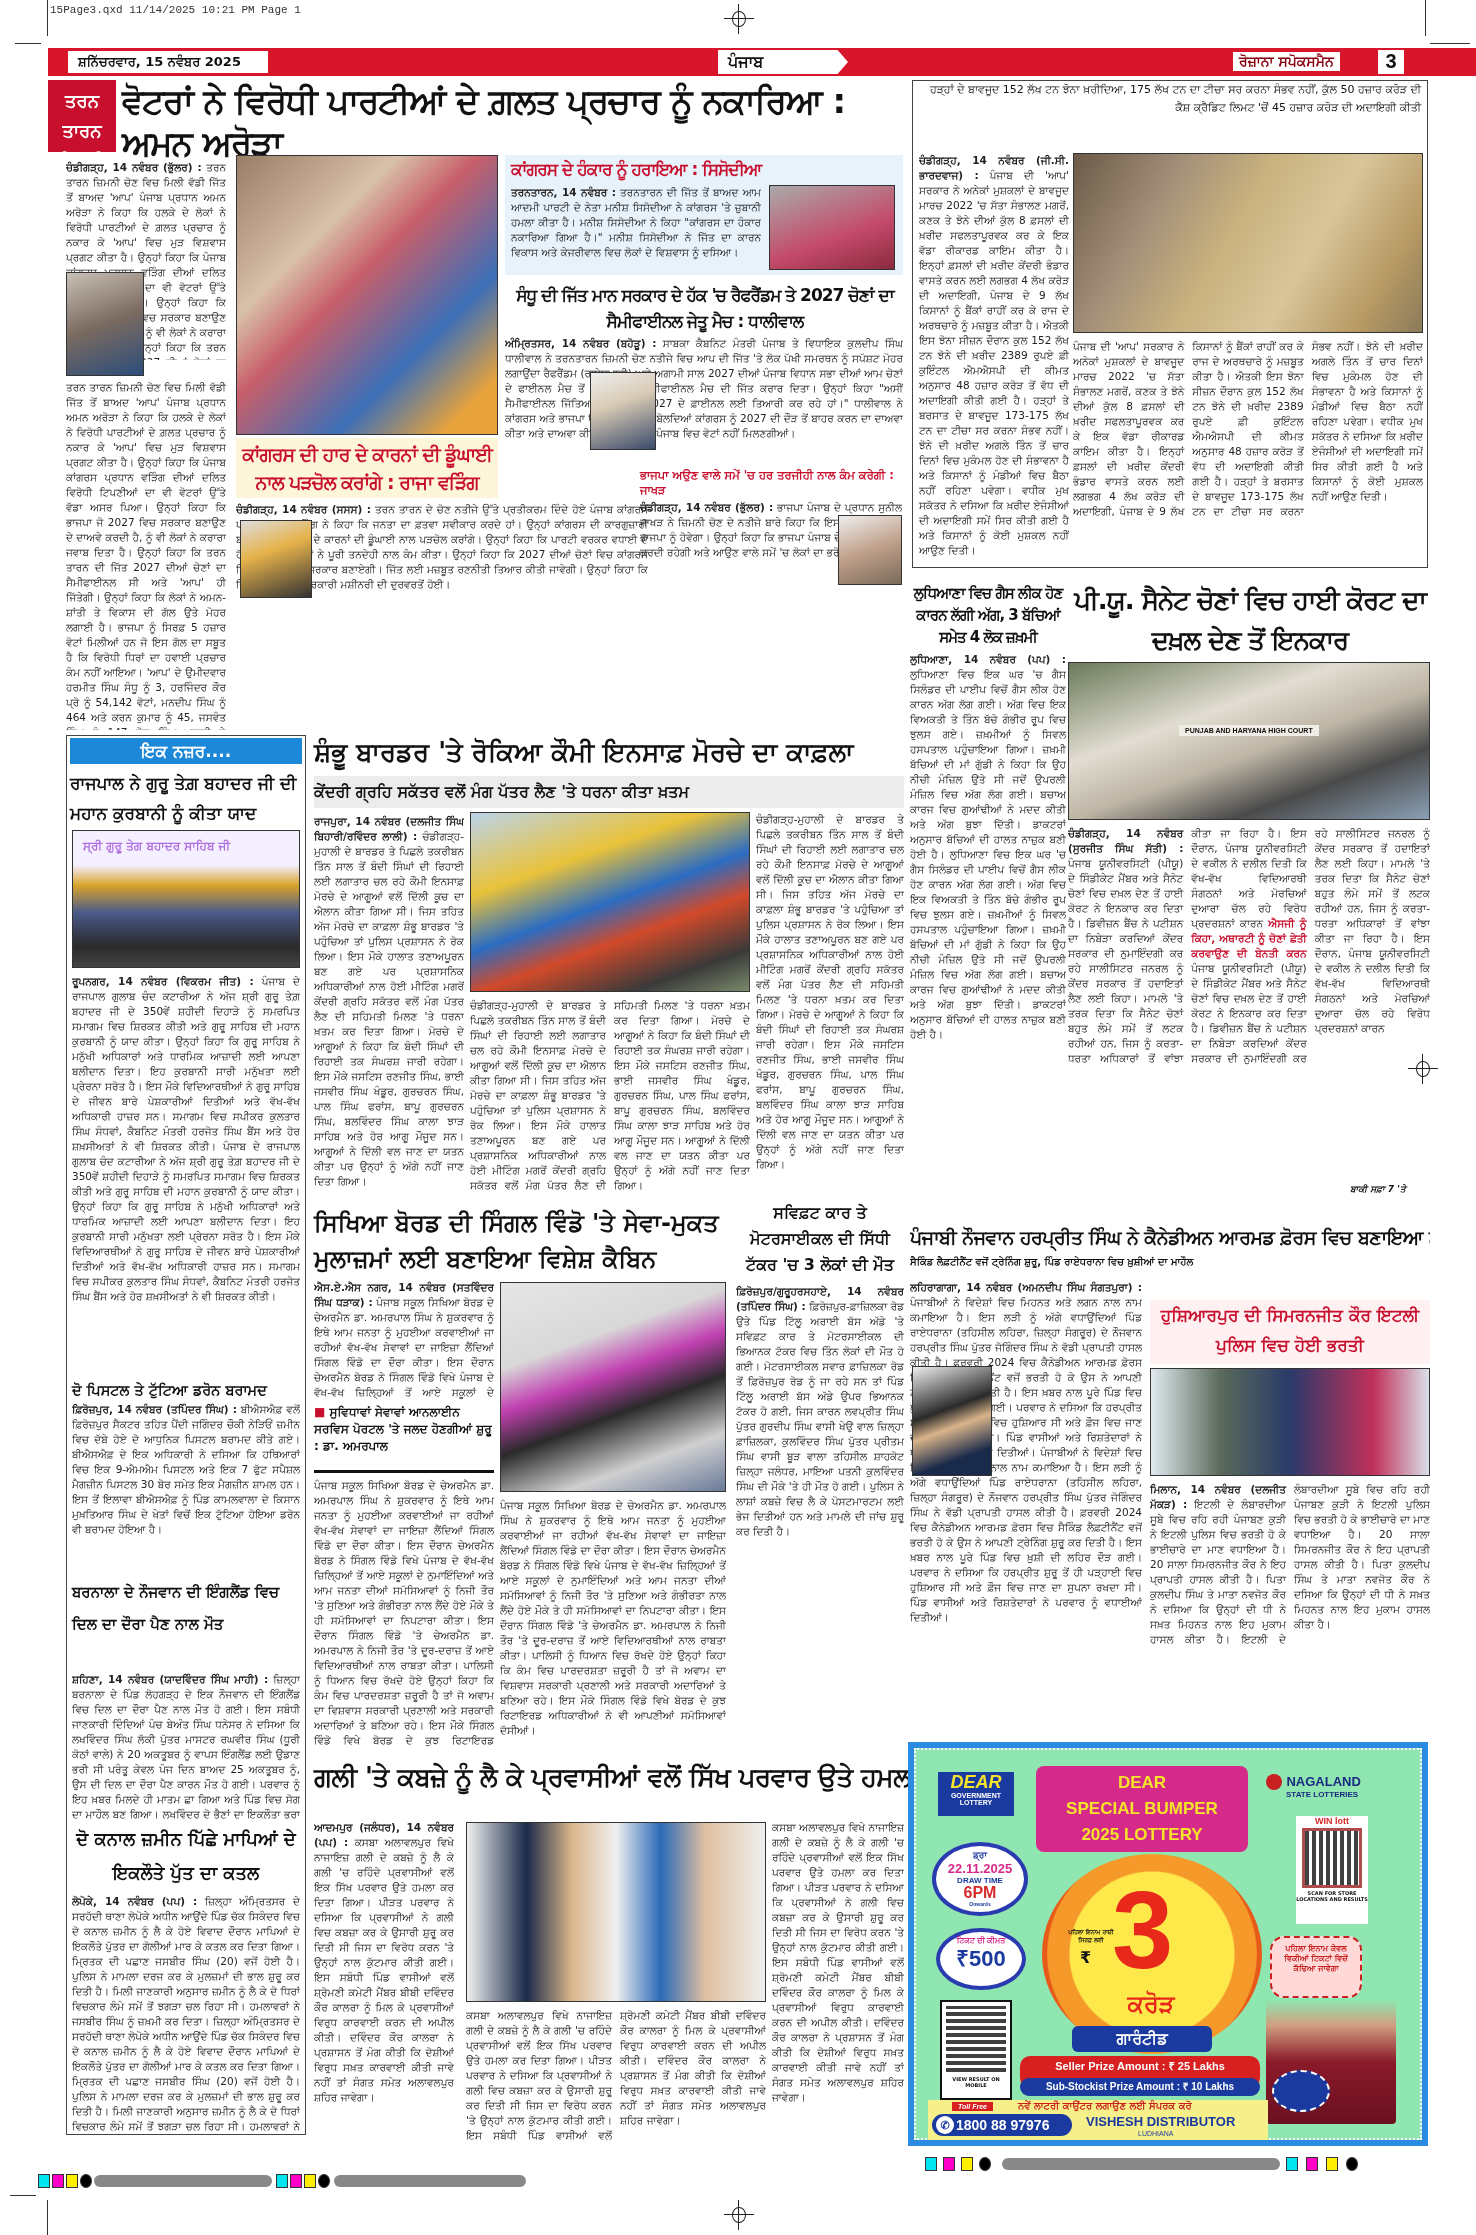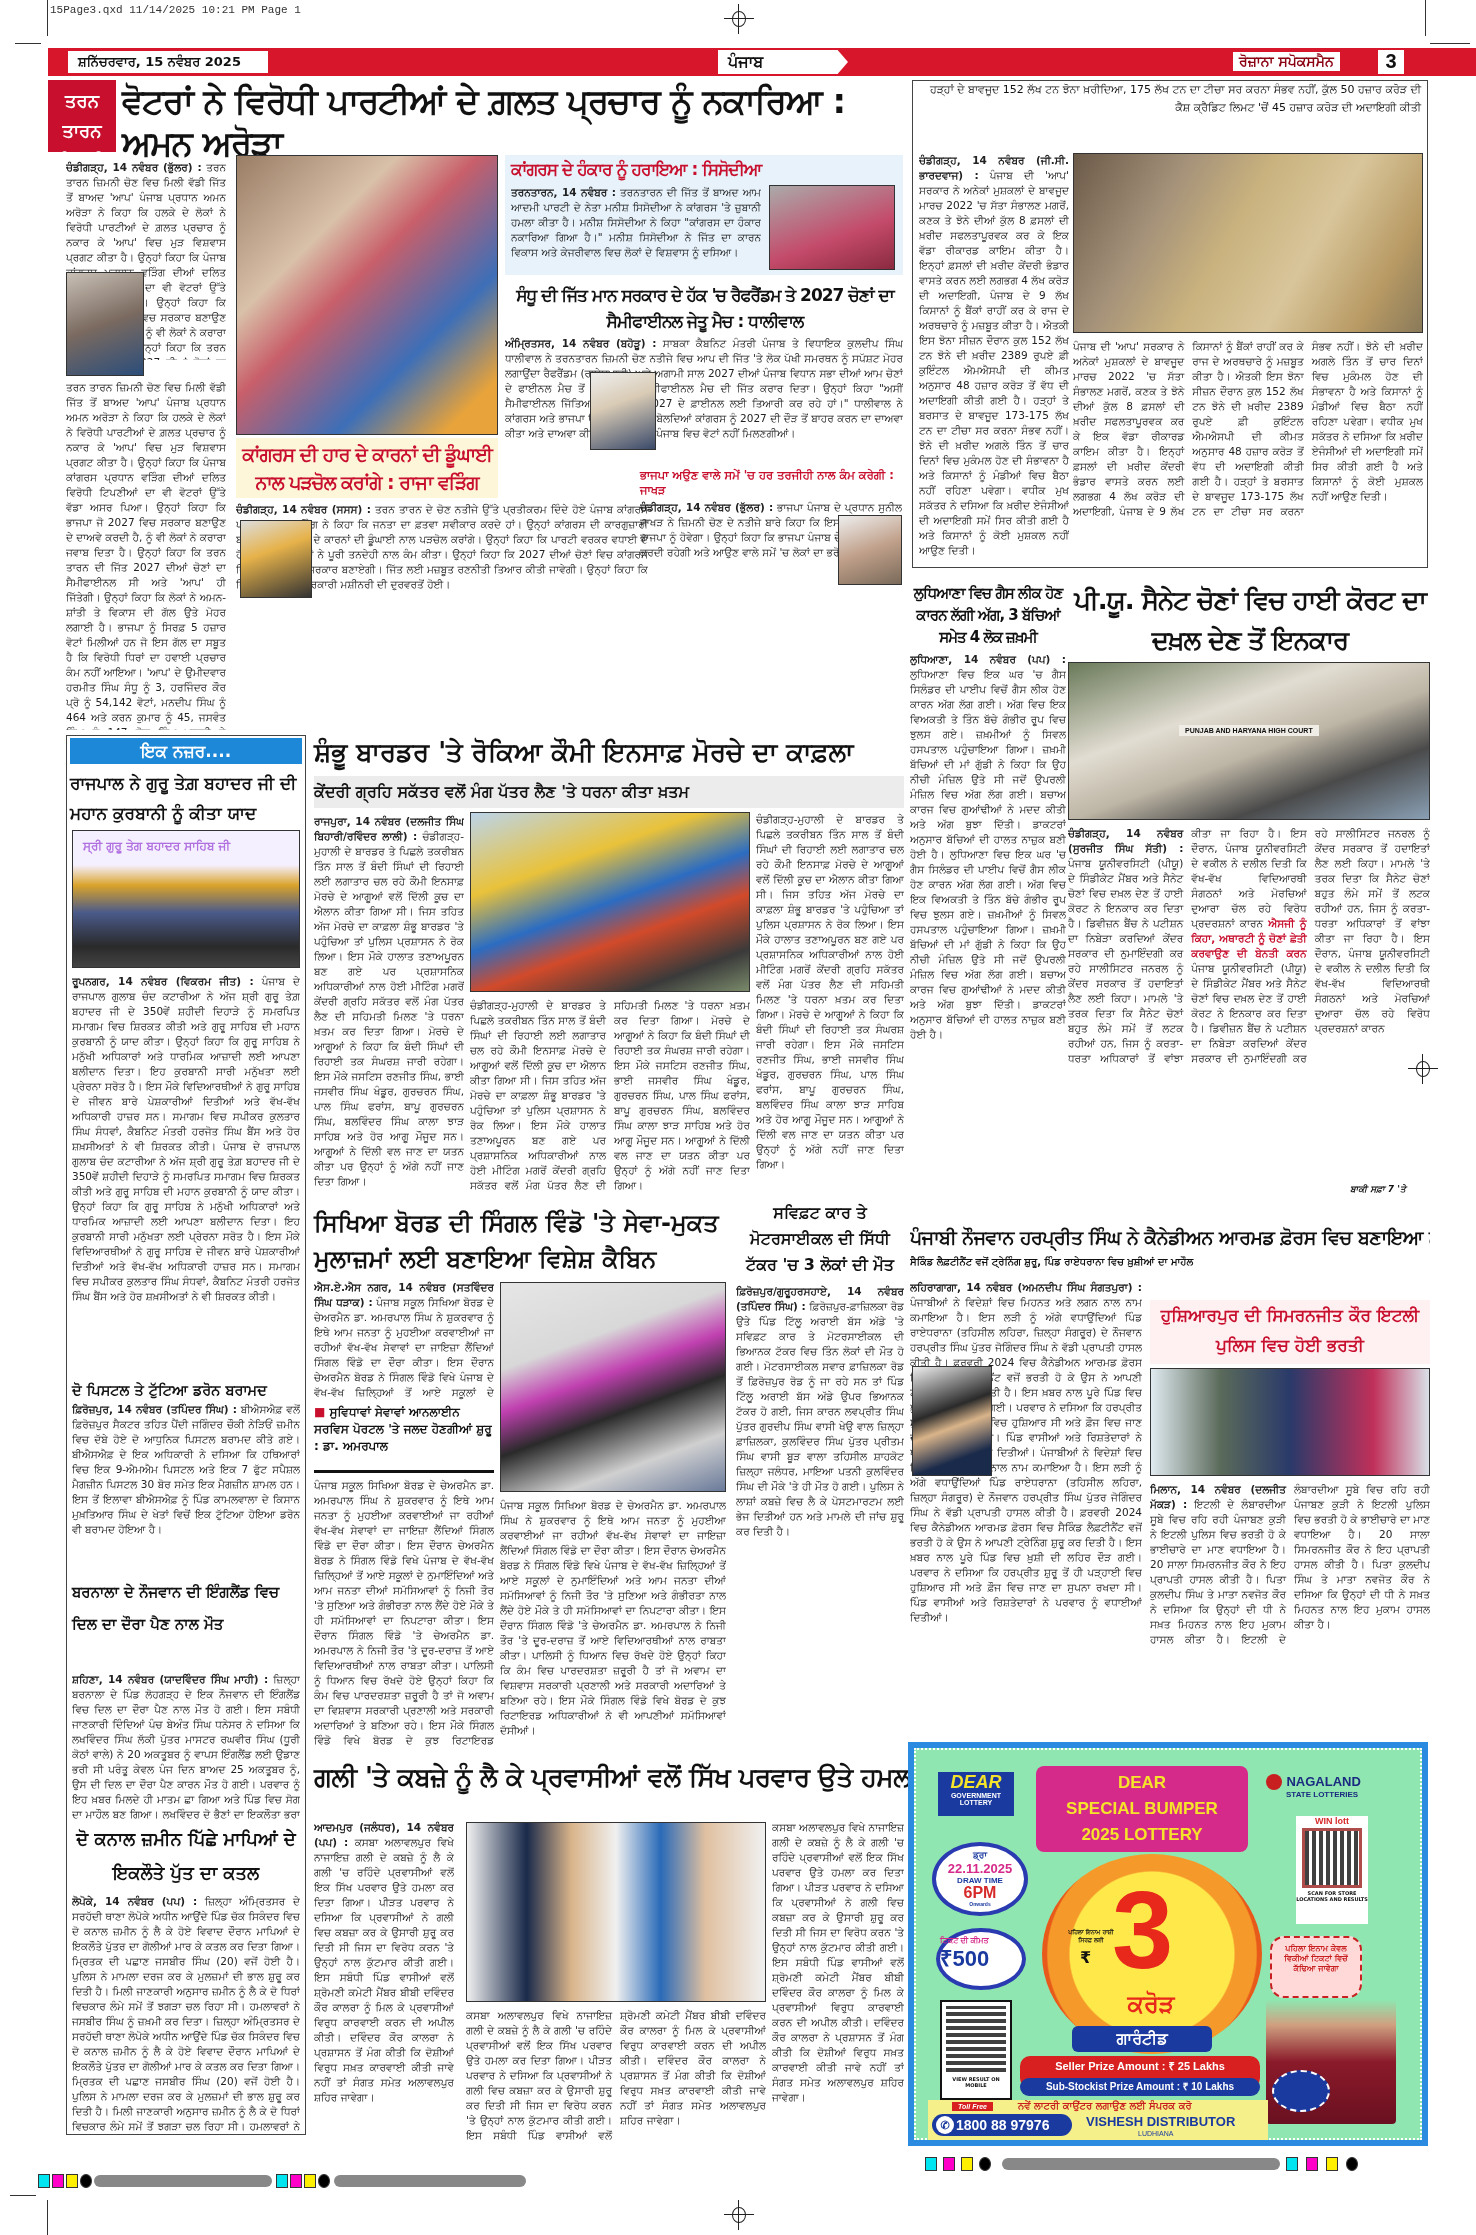--- a/index.html
+++ b/index.html
@@ -185,21 +185,21 @@
       <div style="margin:2px auto;width:60px;height:60px;background:repeating-linear-gradient(90deg,#111 0 4px,#fff 4px 7px),#111;opacity:.8;border:3px solid #9a2020"></div>
       <div style="font-size:5px;font-weight:bold">SCAN FOR STORE LOCATIONS AND RESULTS</div>
     </div>
     <div style="position:absolute;left:16px;top:92px;width:96px;height:74px;background:#fff;border:4px solid #2a3ab0;border-radius:50%;text-align:center;font-family:'Liberation Sans',sans-serif;font-weight:bold;padding-top:4px">
       <div style="font-size:9px;color:#1a3aa0">ਡ੍ਰਾ</div>
       <div style="font-size:13px;color:#d62a8a">22.11.2025</div>
       <div style="font-size:8px;color:#1a3aa0">DRAW TIME</div>
       <div style="font-size:16px;color:#d62a2a;line-height:16px">6PM</div>
       <div style="font-size:5px;color:#1a3aa0">Onwards</div>
     </div>
-    <div style="position:absolute;left:20px;top:178px;width:90px;height:62px;background:#fff;border:4px solid #2a3ab0;border-radius:50%;font-family:'Liberation Sans',sans-serif;font-weight:bold;padding-top:4px">
+    <div style="position:absolute;left:20px;top:178px;width:90px;height:62px;background:#fff;border:4px solid #2a3ab0;border-radius:50%;text-align:center;font-family:'Liberation Sans',sans-serif;font-weight:bold;padding-top:4px">
       <div style="font-size:8px;color:#d62a8a">ਟਿਕਟ ਦੀ ਕੀਮਤ</div>
       <div style="font-size:22px;color:#1a3aa0;line-height:26px">₹500</div>
     </div>
     <div style="position:absolute;left:126px;top:104px;width:220px;height:200px;border-radius:50%;background:radial-gradient(circle,#ffe84a 0 55%,#f59a2a 56% 70%,#e85a1a 71% 100%)"></div>
     <div style="position:absolute;left:150px;top:178px;width:50px;font-size:6px;font-weight:bold;text-align:center">ਪਹਿਲਾ ਇਨਾਮ ਰਾਸ਼ੀ ਸਿਰਫ਼ ਲਈ</div>
     <div style="position:absolute;left:164px;top:198px;font-size:16px;font-weight:bold">₹</div>
     <div style="position:absolute;left:196px;top:120px;font-size:110px;font-weight:bold;color:#e8281a;font-family:'Liberation Sans',sans-serif;line-height:120px">3</div>
     <div style="position:absolute;left:180px;top:240px;width:110px;text-align:center;font-size:24px;font-weight:bold;color:#e8281a">ਕਰੋੜ</div>
     <div style="position:absolute;left:156px;top:276px;width:140px;height:26px;background:#1a3aa0;color:#fff;border-radius:6px;text-align:center;font-size:16px;font-weight:bold;line-height:26px">ਗਾਰੰਟੀਡ</div>
     <div style="position:absolute;left:354px;top:186px;width:92px;height:62px;background:#ffd8d8;border:2px dashed #c82020;border-radius:14px;font-size:8px;font-weight:bold;color:#c82020;text-align:center;padding:6px 4px">ਪਹਿਲਾ ਇਨਾਮ ਕੇਵਲ ਵਿਕੀਆਂ ਟਿਕਟਾਂ ਵਿਚੋਂ ਕੱਢਿਆ ਜਾਵੇਗਾ</div>

